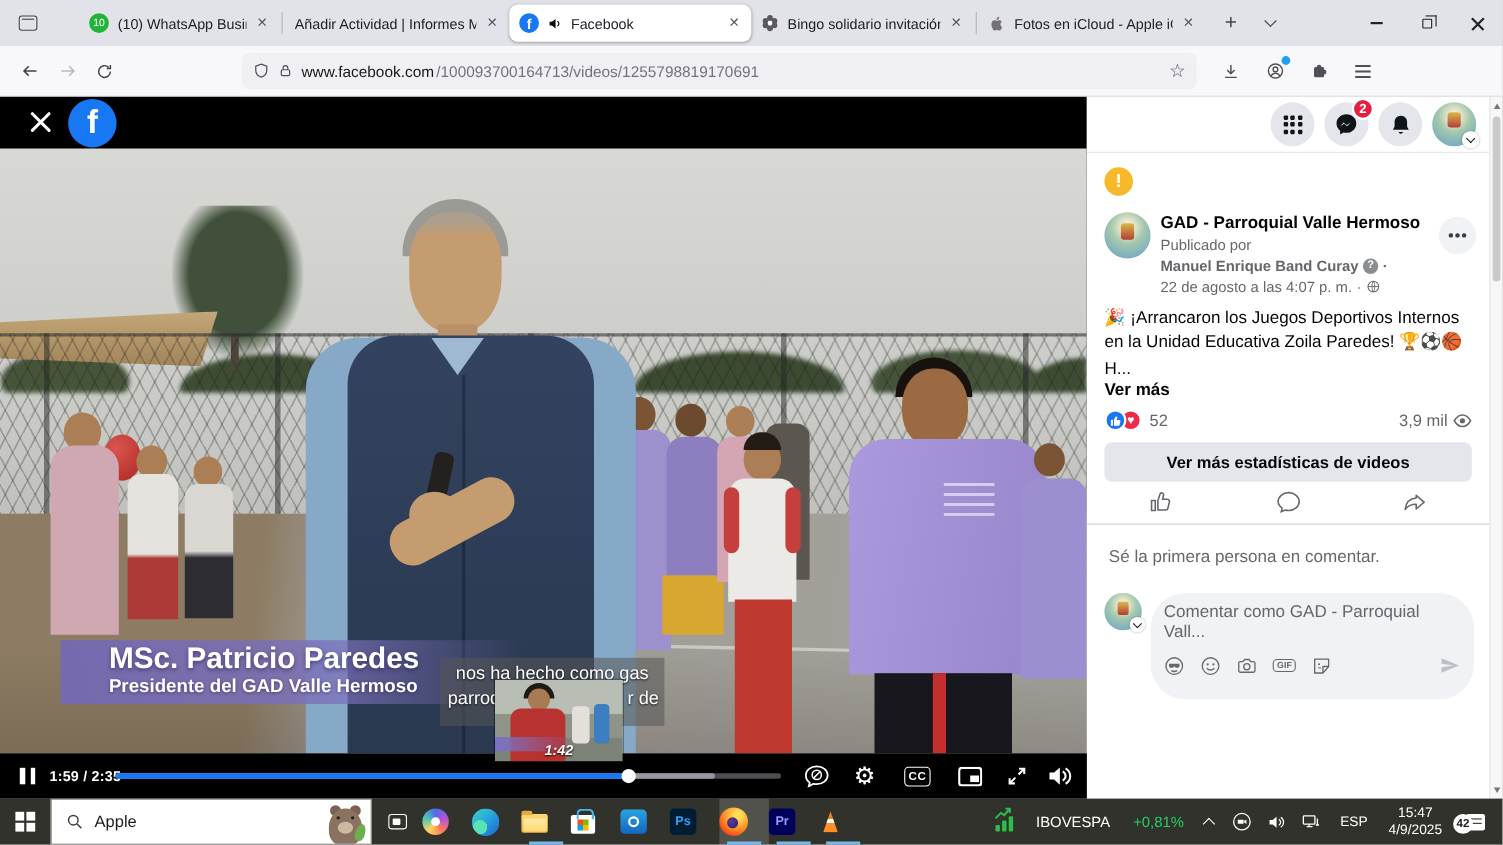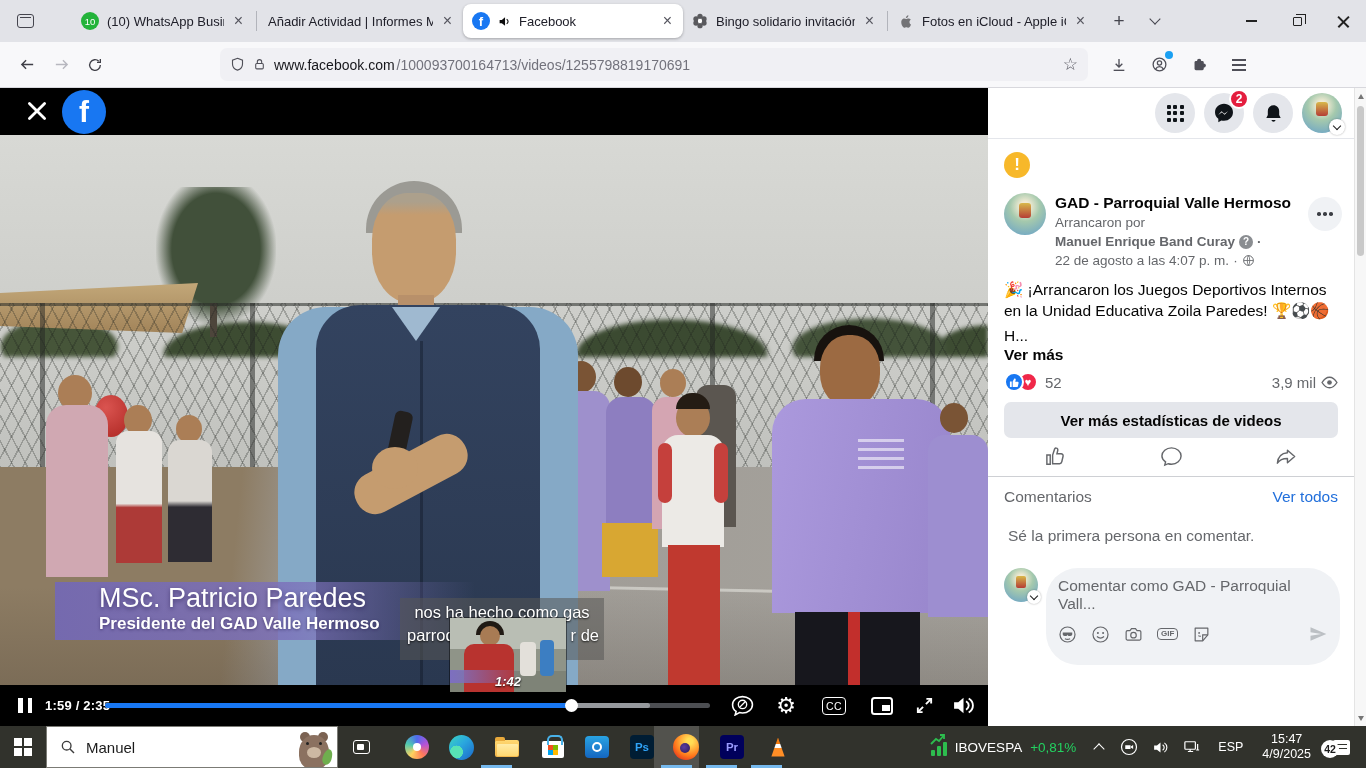--- a/index.html
+++ b/index.html
@@ -100,21 +100,21 @@
 .m-neck{left:398px;top:160px;width:36px;height:18px;background:#b8906a}
 .m-sleeves{left:278px;top:172px;width:300px;height:378px;background:#85a9c6;border-radius:48px 48px 0 0}
 .m-vest{left:316px;top:170px;width:224px;height:380px;background:linear-gradient(#33435f,#2a3850);border-radius:44px 44px 0 0}
 .m-collar{left:392px;top:172px;width:48px;height:34px;background:#9fb9d0;clip-path:polygon(0 0,100% 0,50% 100%)}
 .m-zip{left:420px;top:206px;width:3px;height:344px;background:rgba(10,15,25,.35)}
 .m-arm{left:350px;top:318px;width:122px;height:42px;background:#c59c6f;border-radius:20px;transform:rotate(-28deg)}
 .m-mic{left:390px;top:276px;width:18px;height:58px;background:#23201e;border-radius:6px;transform:rotate(12deg)}
 .m-hand{left:372px;top:312px;width:46px;height:42px;background:#c59c6f;border-radius:50%}
 
 .l3{left:55px;top:447px;width:420px;height:58px;padding:1px 0 0 44px;background:linear-gradient(90deg,rgba(116,105,178,.96) 0%,rgba(124,112,186,.82) 55%,rgba(124,112,186,0) 100%)}
-.l3 .t1{font-size:27px;font-weight:normal;color:#fff;line-height:31px;text-shadow:0 2px 4px rgba(40,30,80,.6)}
+.l3 .t1{font-size:27px;font-weight:bold;color:#fff;line-height:31px;text-shadow:0 2px 4px rgba(40,30,80,.6)}
 .l3 .t2{font-size:17px;font-weight:bold;color:#fff;line-height:20px;text-shadow:0 1px 3px rgba(40,30,80,.6)}
 .subbox{left:400px;top:463px;width:204px;height:62px;background:rgba(88,88,86,.55);color:#fff;font-size:16.5px;text-shadow:0 1px 2px rgba(0,0,0,.85);text-align:center}
 .subbox .l1{margin-top:5px}
 .subbox .l2{position:relative;height:24px;margin-top:4px}
 .subbox .l2 .a{position:absolute;left:7px}
 .subbox .l2 .b{position:absolute;right:5px}
 
 .vclose{left:24px;top:10px;width:26px;height:26px}
 .vfb{left:62px;top:2px;width:44px;height:44px;background:#1877f2;border-radius:50%;color:#fff;display:flex;align-items:center;justify-content:center;font-weight:bold;font-size:30px}
 
@@ -130,21 +130,21 @@
 
 .controls{position:absolute;left:0;top:597px;width:988px;height:41px;background:#000;display:flex;align-items:center;z-index:5}
 .pause{margin-left:18px;display:flex;gap:5px}
 .pause i{width:4.5px;height:15px;background:#fff}
 .vtime{margin-left:13px;color:#fff;font-size:13px;font-weight:bold;letter-spacing:.2px;white-space:nowrap}
 .track{position:absolute;left:105px;top:18px;width:605px;height:5px;border-radius:3px;background:#4c4e52}
 .buffer{position:absolute;left:0;top:0;height:5px;border-radius:3px;background:#96999d}
 .fill{position:absolute;left:0;top:0;height:5px;border-radius:3px;background:#1877f2;z-index:2}
 .knob{position:absolute;top:-4px;width:13px;height:13px;background:#fff;border-radius:50%;z-index:3;margin-left:-6px}
 .cicon{position:absolute;top:0;width:38px;height:41px;display:flex;align-items:center;justify-content:center}
-.ccbox{border:1.7px solid #fff;border-radius:4px;color:#fff;font-size:10.5px;font-weight:normal;padding:2px 3px;letter-spacing:.5px}
+.ccbox{border:1.7px solid #fff;border-radius:4px;color:#fff;font-size:10.5px;font-weight:bold;padding:2px 3px;letter-spacing:.5px}
 
 
 .fbhead{height:51px;display:flex;align-items:center;justify-content:flex-end;padding-right:12px;gap:9px;border-bottom:1px solid #e4e6eb}
 .cbtn{width:40px;height:40px;border-radius:50%;background:#e4e6eb;display:flex;align-items:center;justify-content:center;position:relative;flex:none}
 .gicon{display:grid;grid-template-columns:repeat(3,4px);grid-gap:2.5px}
 .gicon i{width:4px;height:4px;background:#0f1419;border-radius:1px}
 .nbadge{position:absolute;top:-4px;right:-5px;min-width:20px;height:20px;border-radius:10px;background:#e41e3f;color:#fff;font-size:12px;font-weight:bold;display:flex;align-items:center;justify-content:center;border:2px solid #fff;padding:0 3px}
 .fbav{width:40px;height:40px;border-radius:50%;background:radial-gradient(circle at 50% 32%,#f0ead2 0 14%,#a5c9ad 42%,#6da5c6 90%);position:relative;flex:none}
 .fbav::before{content:"";position:absolute;left:14px;top:9px;width:12px;height:14px;background:linear-gradient(#d8b84a,#b53d36);border-radius:3px}
 .avchev{position:absolute;right:-3px;bottom:-2px;width:16px;height:16px;background:#fff;border-radius:50%;box-shadow:0 0 2px rgba(0,0,0,.35);display:flex;align-items:center;justify-content:center}
@@ -204,42 +204,42 @@
 .bear .body{position:absolute;left:5px;top:8px;width:30px;height:34px;background:#8b7160;border-radius:50% 50% 40% 40%}
 .bear .ear1{position:absolute;left:6px;top:5px;width:10px;height:10px;background:#7b6252;border-radius:50%}
 .bear .ear2{position:absolute;left:24px;top:5px;width:10px;height:10px;background:#7b6252;border-radius:50%}
 .bear .muzzle{position:absolute;left:13px;top:20px;width:14px;height:11px;background:#cdb8a2;border-radius:50%}
 .bear .eye1{position:absolute;left:12px;top:15px;width:3px;height:3px;background:#222;border-radius:50%}
 .bear .eye2{position:absolute;left:25px;top:15px;width:3px;height:3px;background:#222;border-radius:50%}
 .bear .leaf{position:absolute;right:2px;bottom:2px;width:9px;height:16px;background:#6fae4e;border-radius:50% 50% 50% 50%/60% 60% 40% 40%;transform:rotate(18deg)}
 .tvbtn{width:46px;height:42px;display:flex;align-items:center;justify-content:center;flex:none}
 .tv{width:17px;height:14px;border:1.7px solid #fff;border-radius:3px;position:relative}
 .tv::before{content:"";position:absolute;left:3px;top:2.5px;width:7px;height:6px;background:#fff;border-radius:1px}
-.ticon{width:45px;height:42px;display:flex;align-items:center;justify-content:flex-end;position:relative;flex:none}
+.ticon{width:45px;height:42px;display:flex;align-items:center;justify-content:flex-start;position:relative;flex:none}
 .ticon.open::after{content:"";position:absolute;bottom:0;left:7px;right:7px;height:3px;background:#76b9ed}
 .ticon.activeapp{background:rgba(255,255,255,.16)}
 .copilot{width:24px;height:24px;border-radius:50%;background:conic-gradient(#4f6bed,#b552d8,#ff7a59,#ffd25e,#4ec9b0,#4f6bed);position:relative}
 .copilot::after{content:"";position:absolute;left:8px;top:8px;width:8px;height:8px;background:#fff;border-radius:50%}
 .edge{width:25px;height:25px;border-radius:50%;background:radial-gradient(circle at 30% 68%,#57e3b5 0 26%,rgba(0,0,0,0) 27%),linear-gradient(135deg,#3bd6c0 0%,#2aa7de 45%,#1b66c9 100%)}
 .folder{width:24px;height:17px;background:linear-gradient(#ffd871,#f3b74c);border-radius:2px;position:relative;margin-top:3px}
 .folder::before{content:"";position:absolute;left:0;top:-3.5px;width:10px;height:4px;background:#e8a93c;border-radius:2px 2px 0 0}
 .folder::after{content:"";position:absolute;left:1.5px;top:4px;right:1.5px;bottom:1.5px;background:linear-gradient(#ffeCA8,#ffd871);border-radius:1px}
 .store{width:22px;height:17px;background:#fff;border-radius:2px;position:relative;margin-top:5px}
 .store::before{content:"";position:absolute;top:-6px;left:5px;width:12px;height:8px;border:2px solid #49b2e9;border-bottom:none;border-radius:5px 5px 0 0}
 .store::after{content:"";position:absolute;left:6px;top:3.5px;width:10px;height:10px;background:conic-gradient(#7fba00 0 25%,#ffb900 0 50%,#00a4ef 0 75%,#f25022 0)}
 .outlook{width:24px;height:22px;background:linear-gradient(#29a3e3,#1466c0);border-radius:4px;display:flex;align-items:center;justify-content:center}
 .outlook i{width:10px;height:10px;border:2.6px solid #fff;border-radius:50%}
 .psq{width:24px;height:24px;border-radius:4px;display:flex;align-items:center;justify-content:center;font-size:11.5px;font-weight:bold}
 .ps{background:#001d34;color:#2fa3f7}
 .pr{background:#00005b;color:#9a9bff}
 .fox{width:26px;height:26px;border-radius:50%;background:radial-gradient(circle at 64% 28%,#ffdd55 0 12%,#ffb43f 32%,#ff7a1c 58%,#e8401f 80%,#b5216e 100%);position:relative}
 .fox::after{content:"";position:absolute;left:7px;top:9px;width:10px;height:10px;border-radius:50%;background:radial-gradient(circle at 40% 40%,#5a3da0,#2a1a56)}
 .vlc{width:22px;height:19px;clip-path:polygon(50% 0,80% 100%,20% 100%);background:linear-gradient(180deg,#f57e13 0 34%,#fff 34% 52%,#ff8e26 52%)}
 .tright{margin-left:auto;display:flex;align-items:center;padding-right:4px}
-.stock{display:flex;align-items:center;gap:8px;padding:0 9px}
+.stock{display:flex;align-items:center;gap:21px;padding:0 9px}
 .stockbars{display:flex;align-items:flex-end;gap:2px;height:18px;position:relative}
 .stockbars i{width:4px;background:#2dbd4e;border-radius:1px}
 .stockbars .b1{height:6px}.stockbars .b2{height:10px}.stockbars .b3{height:14px}
 .stockarrow{position:absolute;left:-1px;top:-4px}
 .stockname{font-size:13.5px;color:#fff}
 .stockchg{font-size:13.5px;color:#23d160}
 .trayup{padding:0 10px;display:flex;align-items:center}
 .chevu{width:8px;height:8px;border-left:1.7px solid #fff;border-top:1.7px solid #fff;transform:rotate(45deg);margin-top:3px}
 .tray{display:flex;align-items:center;gap:0}
 .trayic{padding:0 7px;display:flex;align-items:center}
@@ -563,21 +563,21 @@
       </div>
 
       <div class="warn">
         <div class="warn-ic">!</div>
       </div>
 
       <div class="pgrow">
         <div class="pgav"></div>
         <div class="pginfo">
           <div class="pgname">GAD - Parroquial Valle Hermoso</div>
-          <div class="pgmeta">Arrancaron por</div>
+          <div class="pgmeta">Publicado por</div>
           <div class="pgpub">
             <span>Manuel Enrique Band Curay</span>
             <span class="qbadge">?</span>
             <span>·</span>
           </div>
           <div class="pgdate">
             <span>22 de agosto a las 4:07 p. m.</span>
             <span>·</span>
             <svg width="13" height="13" viewBox="0 0 24 24">
                 <circle cx="12" cy="12" r="9" fill="none" stroke="#65676b" stroke-width="1.8"></circle>
@@ -626,24 +626,20 @@
               <path d="M12 3c5.5 0 10 3.8 10 8.5S17.5 20 12 20c-1.2 0-2.3-.2-3.4-.5L5 21l.8-3.4C3.4 16 2 13.9 2 11.5 2 6.8 6.5 3 12 3z" fill="none" stroke="#65676b" stroke-width="1.5"></path>
             </svg>
           </span>
         <span>
             <svg width="23" height="23" viewBox="0 0 24 24">
               <path d="M13 5.5L20.5 12 13 18.5V14c-5 0-8.5 1.8-10.5 5 .5-6 4-10.5 10.5-11z" fill="none" stroke="#65676b" stroke-width="1.5" stroke-linejoin="round"></path>
             </svg>
           </span>
       </div>
 
-      <div class="chead">
-        <span class="ctitle">Comentarios</span>
-        <span class="seeall">Ver todos</span>
-      </div>
       <div class="cempty">Sé la primera persona en comentar.</div>
 
       <div class="composer">
         <div class="cav">
             <span class="avchev">
               <i></i>
             </span>
           </div>
         <div class="cbox">
           <div class="cph">Comentar como GAD - Parroquial Vall...</div>
@@ -706,21 +702,21 @@
           <i></i>
           <i></i>
           <i></i>
         </span>
       </div>
     <div class="tsearch">
       <svg width="16" height="16" viewBox="0 0 24 24">
           <circle cx="10" cy="10" r="6.5" fill="none" stroke="#3c3c3c" stroke-width="2"></circle>
           <path d="M15 15l6 6" stroke="#3c3c3c" stroke-width="2"></path>
         </svg>
-      <span class="ph">Manuel</span>
+      <span class="ph">Apple</span>
       <span class="bear">
           <i class="ear1"></i>
           <i class="ear2"></i>
           <i class="body"></i>
           <i class="muzzle"></i>
           <i class="eye1"></i>
           <i class="eye2"></i>
           <i class="leaf"></i>
         </span>
     </div>

